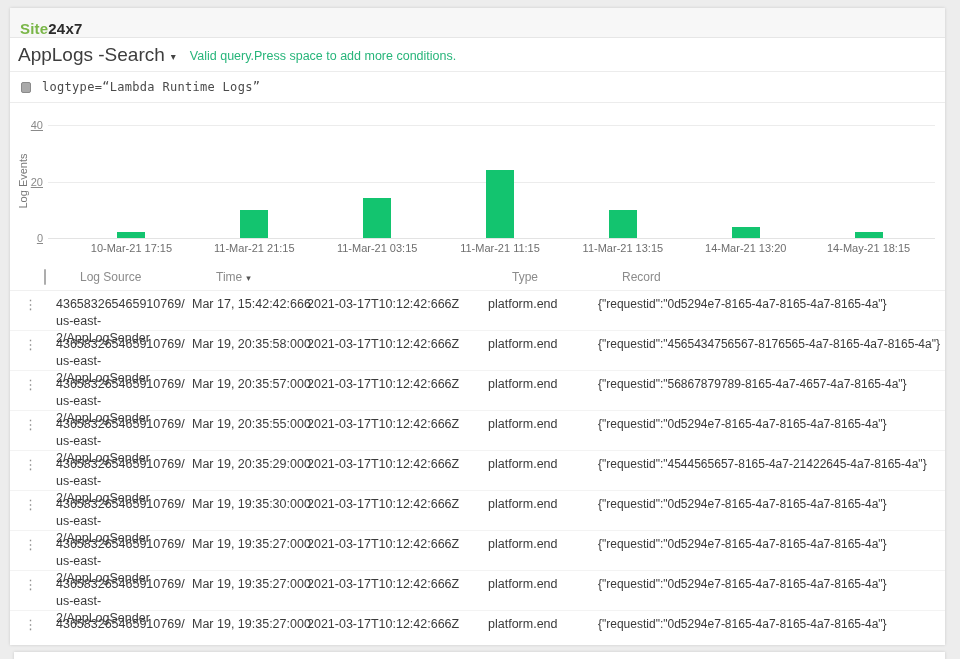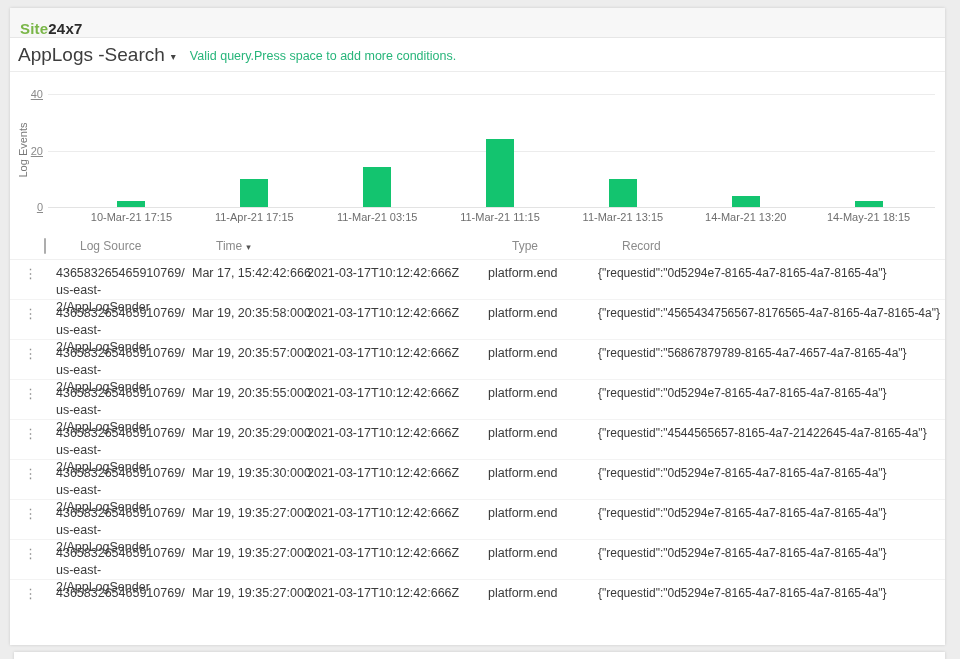--- a/index.html
+++ b/index.html
@@ -73,20 +73,24 @@
       <span class="green">Site</span><span class="dark">24x7</span>
     </div>
   </div>
 
   <div class="titlerow">
     <span class="apptitle">AppLogs -Search</span>
     <span class="caret">▾</span>
     <span class="validmsg">Valid query.Press space to add more conditions.</span>
   </div>
 
+  <div class="queryrow">
+    <span class="query-icon"></span>
+    <span class="querytext">logtype=“Lambda Runtime Logs”</span>
+  </div>
 
   <div class="chart">
     <div class="ylabel">Log Events</div>
 
   <div class="gridline zero" style="top: 135px;"></div>
       <div class="ytick" style="top: 129px;">0</div>
       <div class="gridline" style="top: 78.5px;"></div>
       <div class="ytick" style="top: 72.5px;">20</div>
       <div class="gridline" style="top: 22px;"></div>
       <div class="ytick" style="top: 16px;">40</div>
@@ -108,21 +112,21 @@
         </div>
         <div class="slot">
           <div class="bar" style="height: 11px; background: rgb(19, 196, 111);"></div>
         </div>
         <div class="slot">
           <div class="bar" style="height: 6px; background: rgb(19, 196, 111);"></div>
         </div>
       </div>
       <div class="xlabels">
         <div class="xlabel">10-Mar-21 17:15</div>
-        <div class="xlabel">11-Apr-21 17:15</div>
+        <div class="xlabel">11-Mar-21 21:15</div>
         <div class="xlabel">11-Mar-21 03:15</div>
         <div class="xlabel">11-Mar-21 11:15</div>
         <div class="xlabel">11-Mar-21 13:15</div>
         <div class="xlabel">14-Mar-21 13:20</div>
         <div class="xlabel">14-May-21 18:15</div>
       </div>
     </div>
 
   <div class="thead">
     <div><span class="checkbox"></span></div>

